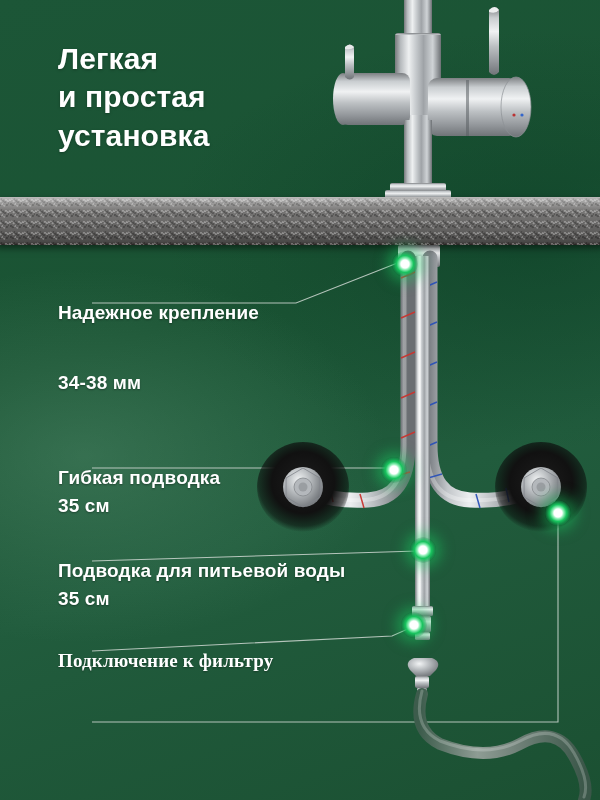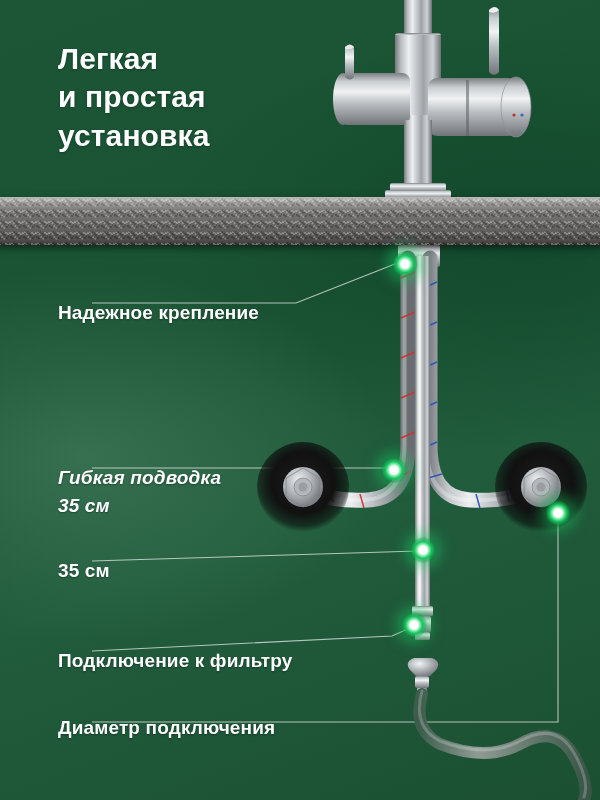--- a/index.html
+++ b/index.html
@@ -245,20 +245,20 @@
   <div id="hotspots">
       <div class="dot" style="left: 405px; top: 264px;"></div>
       <div class="dot" style="left: 394px; top: 470px;"></div>
       <div class="dot" style="left: 423px; top: 550px;"></div>
       <div class="dot" style="left: 414px; top: 625px;"></div>
       <div class="dot" style="left: 558px; top: 513px;"></div>
     </div>
 
   <div id="labels">
       <div class="label" style="left: 58px; top: 299px;"><div>Надежное крепление</div></div>
-      <div class="label" style="left: 58px; top: 369px;"></div>
-      <div class="label" style="left: 58px; top: 464px; font-style: italic;"><div>Гибкая подводка</div><div>35 см</div></div>
-      <div class="label" style="left: 58px; top: 557px;"><div>35 см</div></div>
-      <div class="label" style="left: 58px; top: 647px;"><div>Подключение к фильтру</div></div>
-      <div class="label" style="left: 58px; top: 714px;"><div>Диаметр подключения</div></div>
+      <div class="label" style="left: 58px; top: 369px;"><div>34-38 мм</div></div>
+      <div class="label" style="left: 58px; top: 464px;"><div>Гибкая подводка</div><div>35 см</div></div>
+      <div class="label" style="left: 58px; top: 557px;"><div>Подводка для питьевой воды</div><div>35 см</div></div>
+      <div class="label" style="left: 58px; top: 647px; font-family: Liberation Serif, serif;"><div>Подключение к фильтру</div></div>
+      <div class="label" style="left: 58px; top: 714px;"></div>
     </div>
 
 </div>
 
 </body></html>

